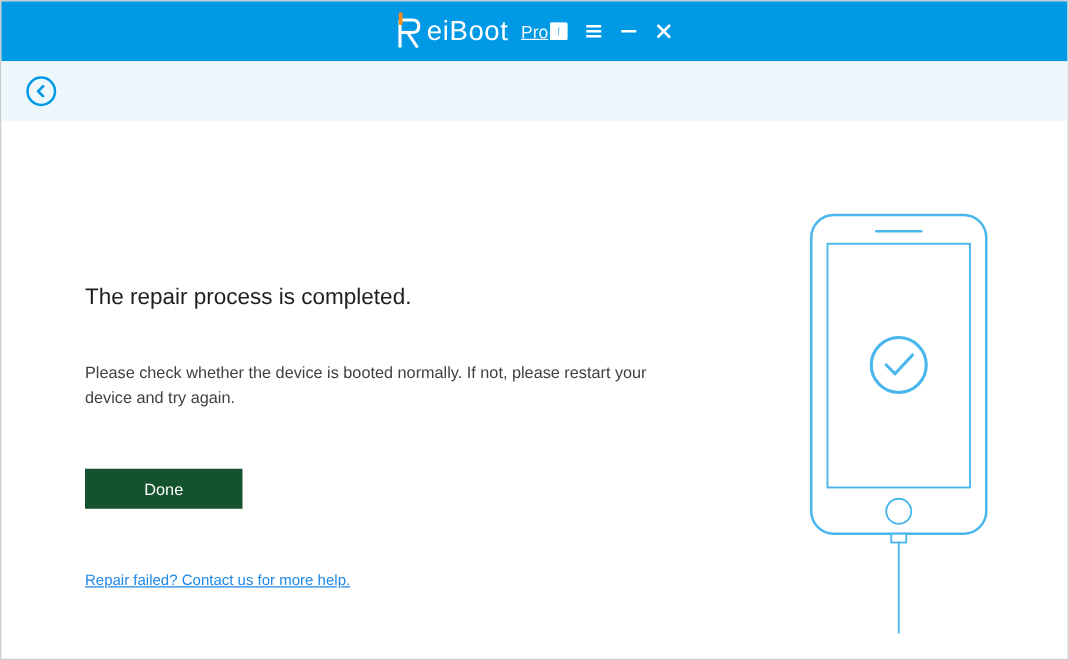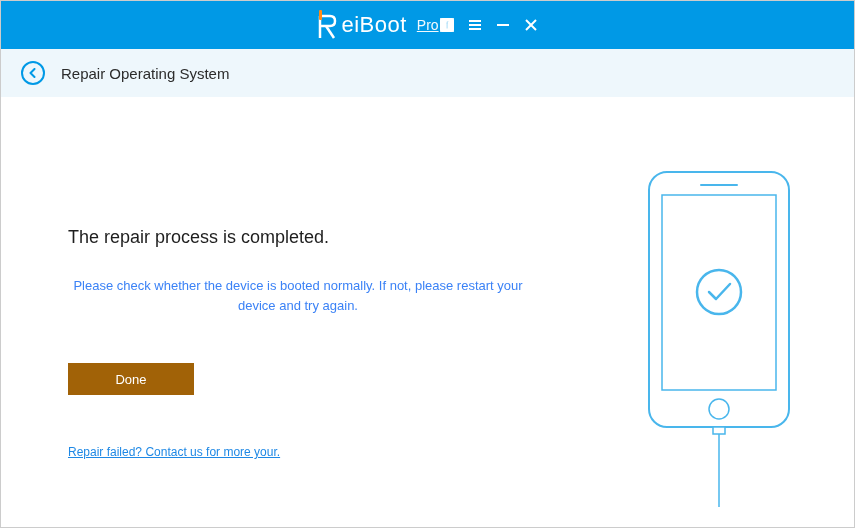--- a/index.html
+++ b/index.html
@@ -82,32 +82,31 @@
       position: relative;
     }
     .left-pane {
       padding: 130px 0 0 67px;
       width: 560px;
     }
     .heading {
       font-size: 18px;
       color: #1e1e1e;
       font-weight: 400;
-      margin-bottom: 28px;
+      margin-bottom: 40px;
     }
     .desc {
       font-size: 13px;
-      color: #3b82f6;
+      color: #404040;
       line-height: 1.5;
       max-width: 460px;
       margin-bottom: 48px;
-      text-align: center;
     }
     .done-btn {
-      background: #a16207;
+      background: #14532d;
       color: #fff;
       border: none;
       width: 126px;
       height: 32px;
       font-size: 13px;
       cursor: pointer;
     }
     .help-link {
       display: inline-block;
       margin-top: 50px;
@@ -169,30 +168,29 @@
     </span>
   </div>
 </div>
 
 <div class="breadcrumb">
   <div class="back-btn">
     <svg width="10" height="10" viewBox="0 0 10 10">
       <path d="M 6.5 1 L 2.5 5 L 6.5 9" stroke="#0099e6" stroke-width="2" fill="none" stroke-linecap="round" stroke-linejoin="round"></path>
     </svg>
   </div>
-  <span class="breadcrumb-title">Repair Operating System</span>
 </div>
 
 <div class="content">
   <div class="left-pane">
     <h1 class="heading">The repair process is completed.</h1>
     <p class="desc">Please check whether the device is booted normally. If not, please restart your device and try again.</p>
     <button class="done-btn">Done</button>
     <br>
-    <a class="help-link">Repair failed? Contact us for more your.</a>
+    <a class="help-link">Repair failed? Contact us for more help.</a>
   </div>
 
   <div class="phone">
     <svg width="150" height="340" viewBox="0 0 150 340">
       <rect x="5" y="5" width="140" height="255" rx="18" ry="18" stroke="#49b6ec" stroke-width="2" fill="none"></rect>
       <line x1="57" y1="18" x2="93" y2="18" stroke="#49b6ec" stroke-width="2" stroke-linecap="round"></line>
       <rect x="18" y="28" width="114" height="195" stroke="#49b6ec" stroke-width="1.5" fill="none"></rect>
       <circle cx="75" cy="242" r="10" stroke="#49b6ec" stroke-width="1.5" fill="none"></circle>
       <circle cx="75" cy="125" r="22" stroke="#49b6ec" stroke-width="2.5" fill="none"></circle>
       <path d="M 65 125 L 72 132 L 86 117" stroke="#49b6ec" stroke-width="2.5" fill="none" stroke-linecap="round" stroke-linejoin="round"></path>

